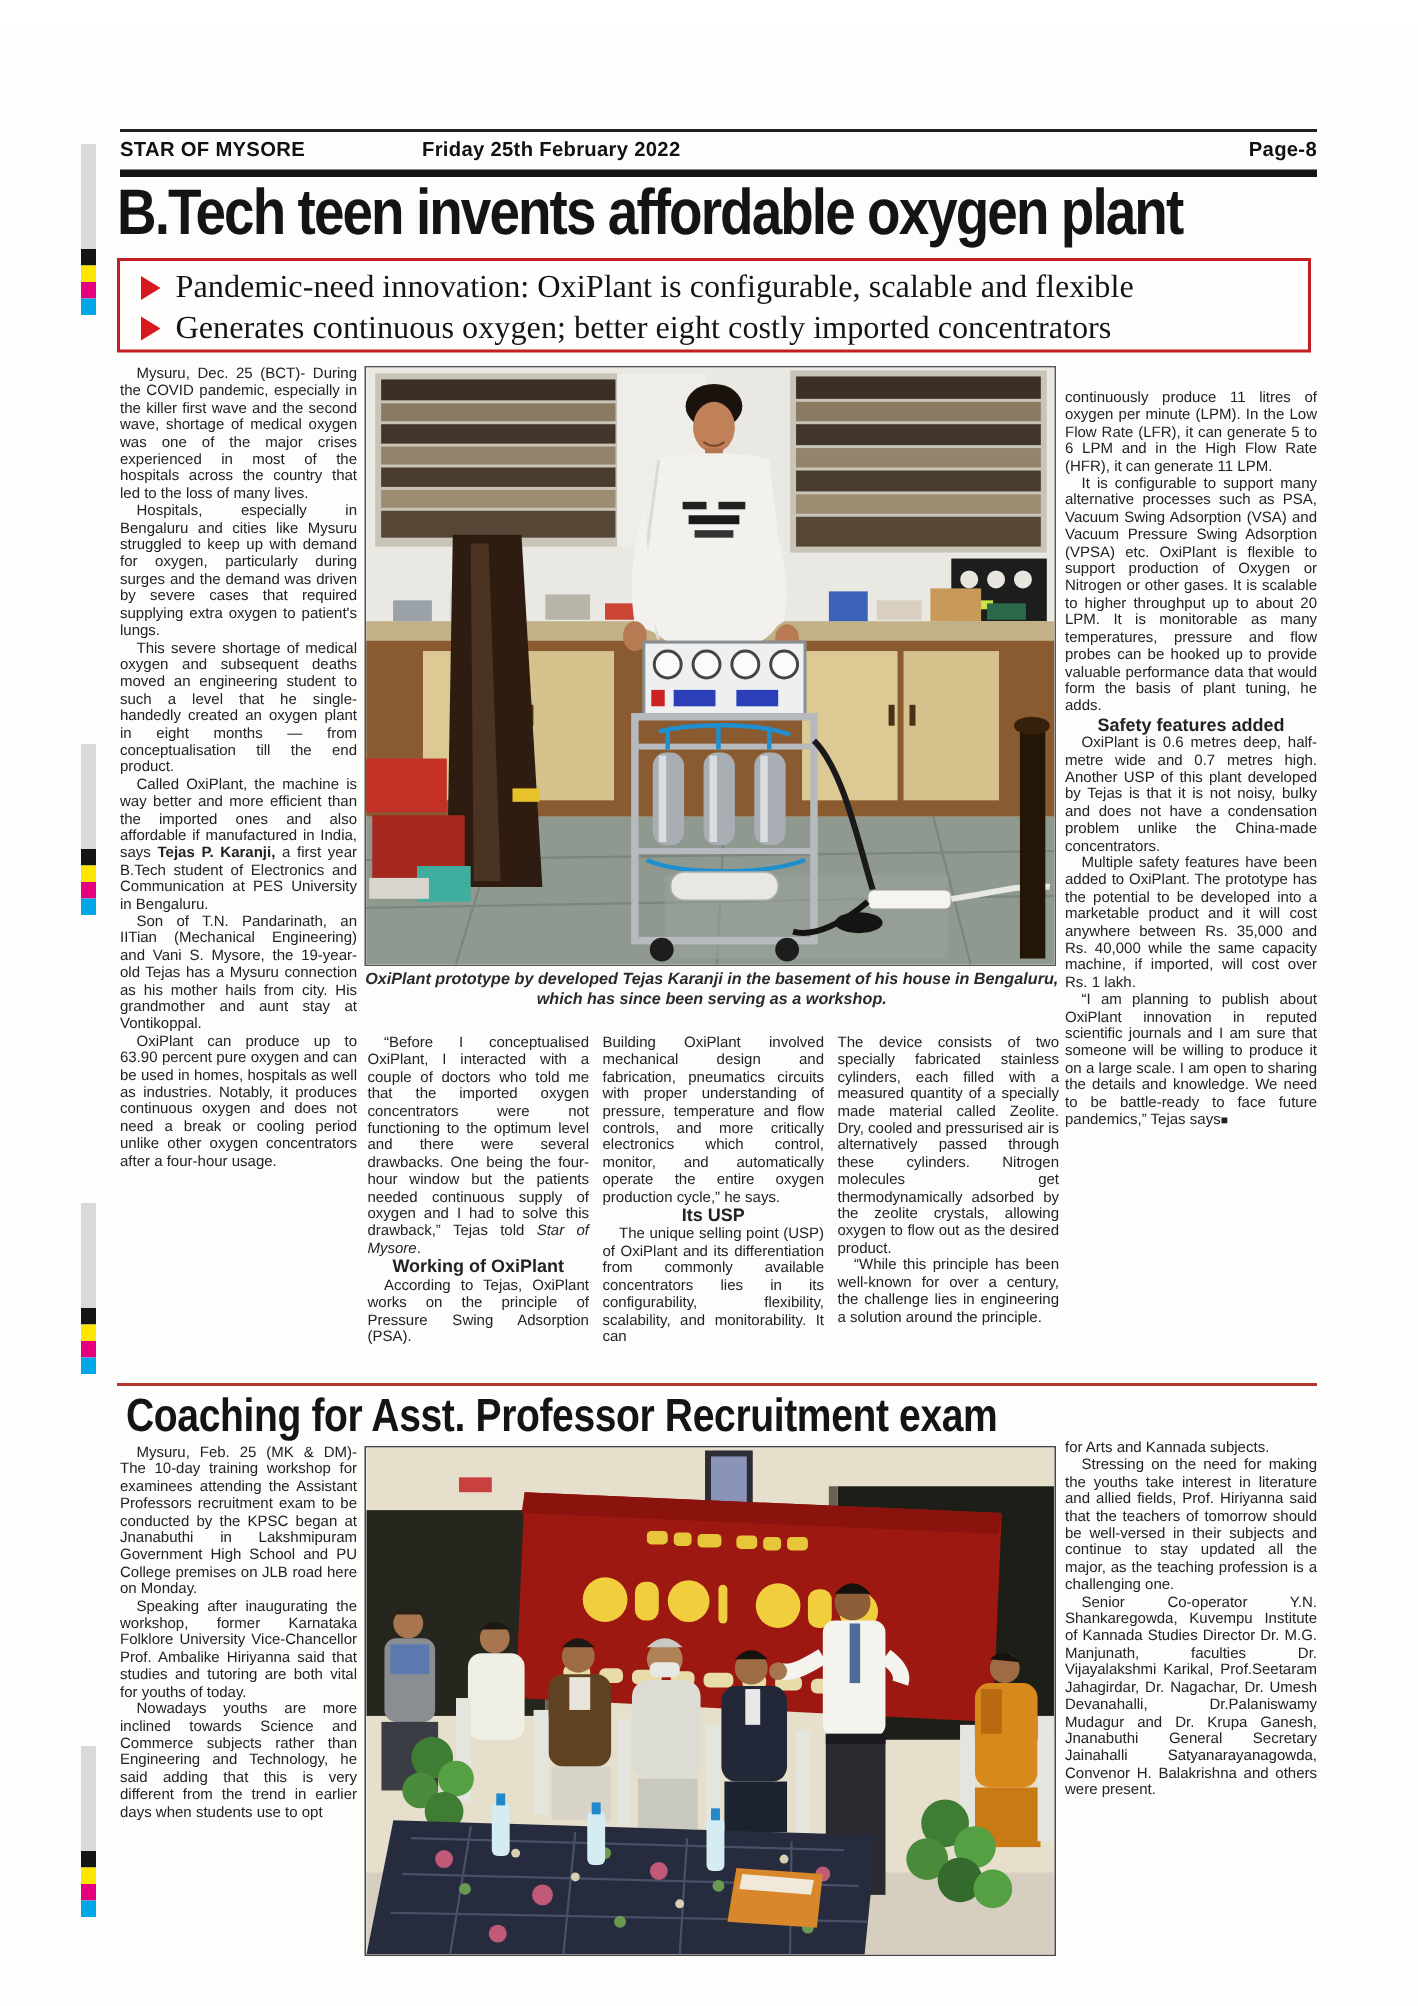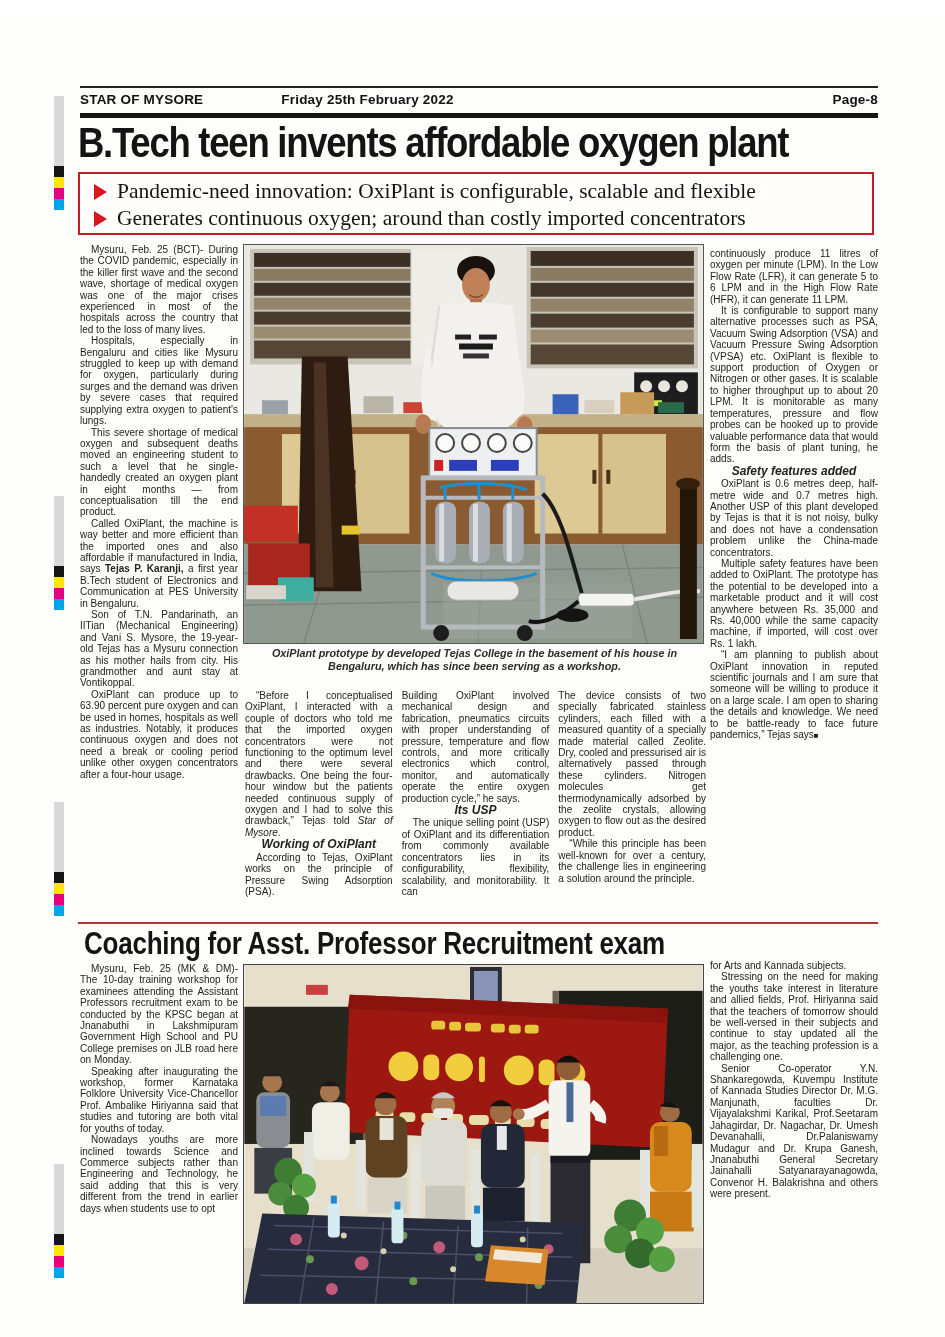--- a/index.html
+++ b/index.html
@@ -35,27 +35,27 @@
     border:2.5px solid #c41e25; background:#fffefd; padding:4px 10px 0 14px; }
   .bulletrow { display:flex; align-items:center; height:27px; }
   .tri { width:0; height:0; border-left:13px solid #d8181f; border-top:8px solid transparent;
          border-bottom:8px solid transparent; margin-right:10px; flex:none; }
   .bullettext { font-family:"Liberation Serif", serif; font-size:21.5px; color:#141414; white-space:nowrap; }
 
   
   .col { position:absolute; font-size:10px; line-height:11.4px; text-align:justify; color:#222; }
   .col p { text-indent:11px; }
   .col p.noind { text-indent:0; }
-  .subhead { text-align:center; font-weight:bold; font-size:12px; text-indent:0 !important; padding:1px 0;font-style:italic; }
+  .subhead { text-align:center; font-weight:bold; font-size:12px; text-indent:0 !important; padding:1px 0; }
   b.inlname { font-weight:bold; }
   i.inlital { font-style:italic; }
   .endsq { font-size:8px; }
 
   .leftcol1  { left:80px;  top:228px; width:158px; }
-  .rightcol1 { left:710px; top:232px; width:168px; }
+  .rightcol1 { left:710px; top:244px; width:168px; }
 
   .photo1wrap { position:absolute; left:243px; top:228px; width:463px; }
   .photo1wrap svg { display:block; border:1px solid #555; }
   .caption { width:463px; text-align:center; font-weight:bold; font-style:italic;
              font-size:10.8px; line-height:13px; color:#2a2a2a; margin-top:3px; }
 
   .midcols { position:absolute; left:245px; top:674px; width:461px;
              display:grid; grid-template-columns:1fr 1fr 1fr; column-gap:9px; }
   .midcols .mcol { font-size:10px; line-height:11.4px; text-align:justify; color:#222; }
   .midcols .mcol p { text-indent:11px; }
@@ -115,26 +115,26 @@
 
   <div class="headline1">B.Tech teen invents affordable oxygen plant</div>
 
   <div class="bulletbox">
     <div class="bulletrow">
       <span class="tri"></span>
       <span class="bullettext">Pandemic-need innovation: OxiPlant is configurable, scalable and flexible</span>
     </div>
     <div class="bulletrow">
       <span class="tri"></span>
-      <span class="bullettext">Generates continuous oxygen; around than costly imported concentrators</span>
+      <span class="bullettext">Generates continuous oxygen; better eight costly imported concentrators</span>
     </div>
   </div>
 
   <div class="col leftcol1">
-    <p>Mysuru, Feb. 25 (BCT)- During the COVID pandemic, especially in the killer first wave and the second wave, shortage of medical oxygen was one of the major crises experienced in most of the hospitals across the country that led to the loss of many lives.</p>
+    <p>Mysuru, Dec. 25 (BCT)- During the COVID pandemic, especially in the killer first wave and the second wave, shortage of medical oxygen was one of the major crises experienced in most of the hospitals across the country that led to the loss of many lives.</p>
     <p>Hospitals, especially in Bengaluru and cities like Mysuru struggled to keep up with demand for oxygen, particularly during surges and the demand was driven by severe cases that required supplying extra oxygen to patient's lungs.</p>
     <p>This severe shortage of medical oxygen and subsequent deaths moved an engineering student to such a level that he single-handedly created an oxygen plant in eight months — from conceptualisation till the end product.</p>
     <p><span>Called OxiPlant, the machine is way better and more efficient than the imported ones and also affordable if manufactured in India, says </span><b class="inlname">Tejas P. Karanji,</b><span> a first year B.Tech student of Electronics and Communication at PES University in Bengaluru.</span></p>
     <p>Son of T.N. Pandarinath, an IITian (Mechanical Engineering) and Vani S. Mysore, the 19-year-old Tejas has a Mysuru connection as his mother hails from city. His grandmother and aunt stay at Vontikoppal.</p>
     <p>OxiPlant can produce up to 63.90 percent pure oxygen and can be used in homes, hospitals as well as industries. Notably, it produces continuous oxygen and does not need a break or cooling period unlike other oxygen concentrators after a four-hour usage.</p>
   </div>
 
   <div class="photo1wrap">
     <svg width="461" height="400" viewBox="0 0 461 400">
       <rect x="0" y="0" width="461" height="400" fill="#eae8e2"></rect>
@@ -269,21 +269,21 @@
         <rect x="336" y="350" width="56" height="13" rx="4" fill="#f4f4f1" stroke="#999"></rect>
         <path d="M392,356 C420,352 440,346 458,348" stroke="#e8e8e4" stroke-width="4" fill="none"></path>
         <path d="M336,358 C320,372 300,382 286,378" stroke="#141414" stroke-width="4" fill="none"></path>
         <ellipse cx="330" cy="372" rx="16" ry="7" fill="#141414"></ellipse>
       </g>
       <g>
         <rect x="438" y="236" width="17" height="160" fill="#241607"></rect>
         <ellipse cx="446" cy="240" rx="12" ry="6" fill="#35200c"></ellipse>
       </g>
     </svg>
-    <div class="caption">OxiPlant prototype by developed Tejas College in the basement of his house in Bengaluru, which has since been serving as a workshop.</div>
+    <div class="caption">OxiPlant prototype by developed Tejas Karanji in the basement of his house in Bengaluru, which has since been serving as a workshop.</div>
   </div>
 
   <div class="midcols">
     <div class="mcol">
       <p><span>“Before I conceptualised OxiPlant, I interacted with a couple of doctors who told me that the imported oxygen concentrators were not functioning to the optimum level and there were several drawbacks. One being the four-hour window but the patients needed continuous supply of oxygen and I had to solve this drawback,” Tejas told </span><i class="inlital">Star of Mysore</i><span>.</span></p>
       <p class="subhead">Working of OxiPlant</p>
       <p>According to Tejas, OxiPlant works on the principle of Pressure Swing Adsorption (PSA).</p>
     </div>
     <div class="mcol">
       <p class="noind">Building OxiPlant involved mechanical design and fabrication, pneumatics circuits with proper understanding of pressure, temperature and flow controls, and more critically electronics which control, monitor, and automatically operate the entire oxygen production cycle,” he says.</p>

